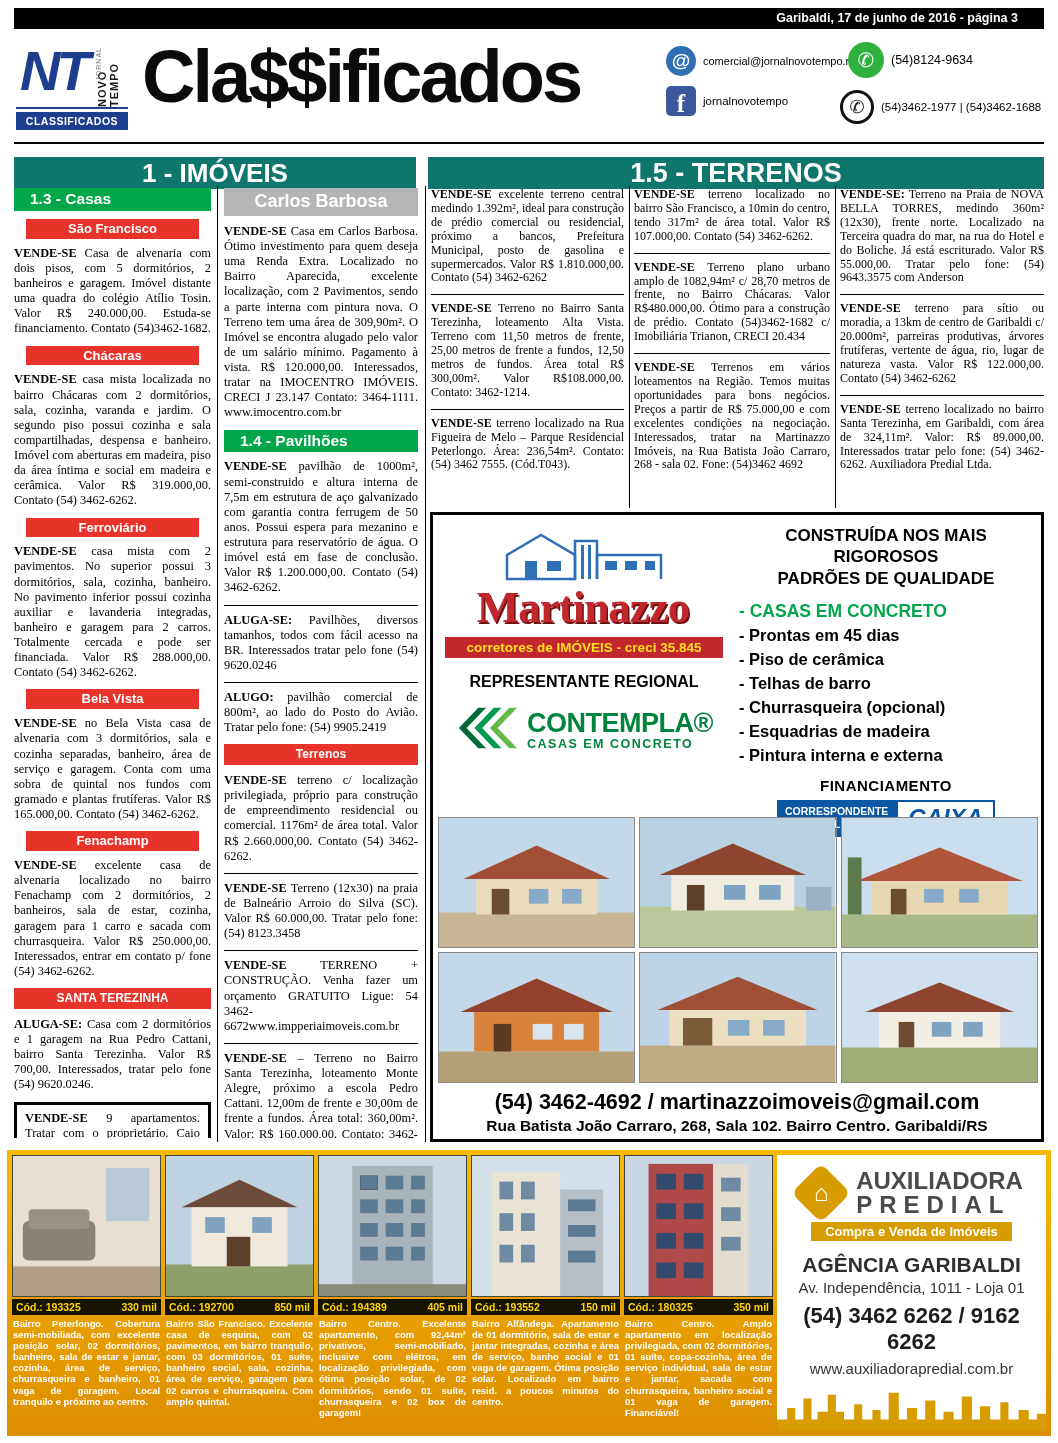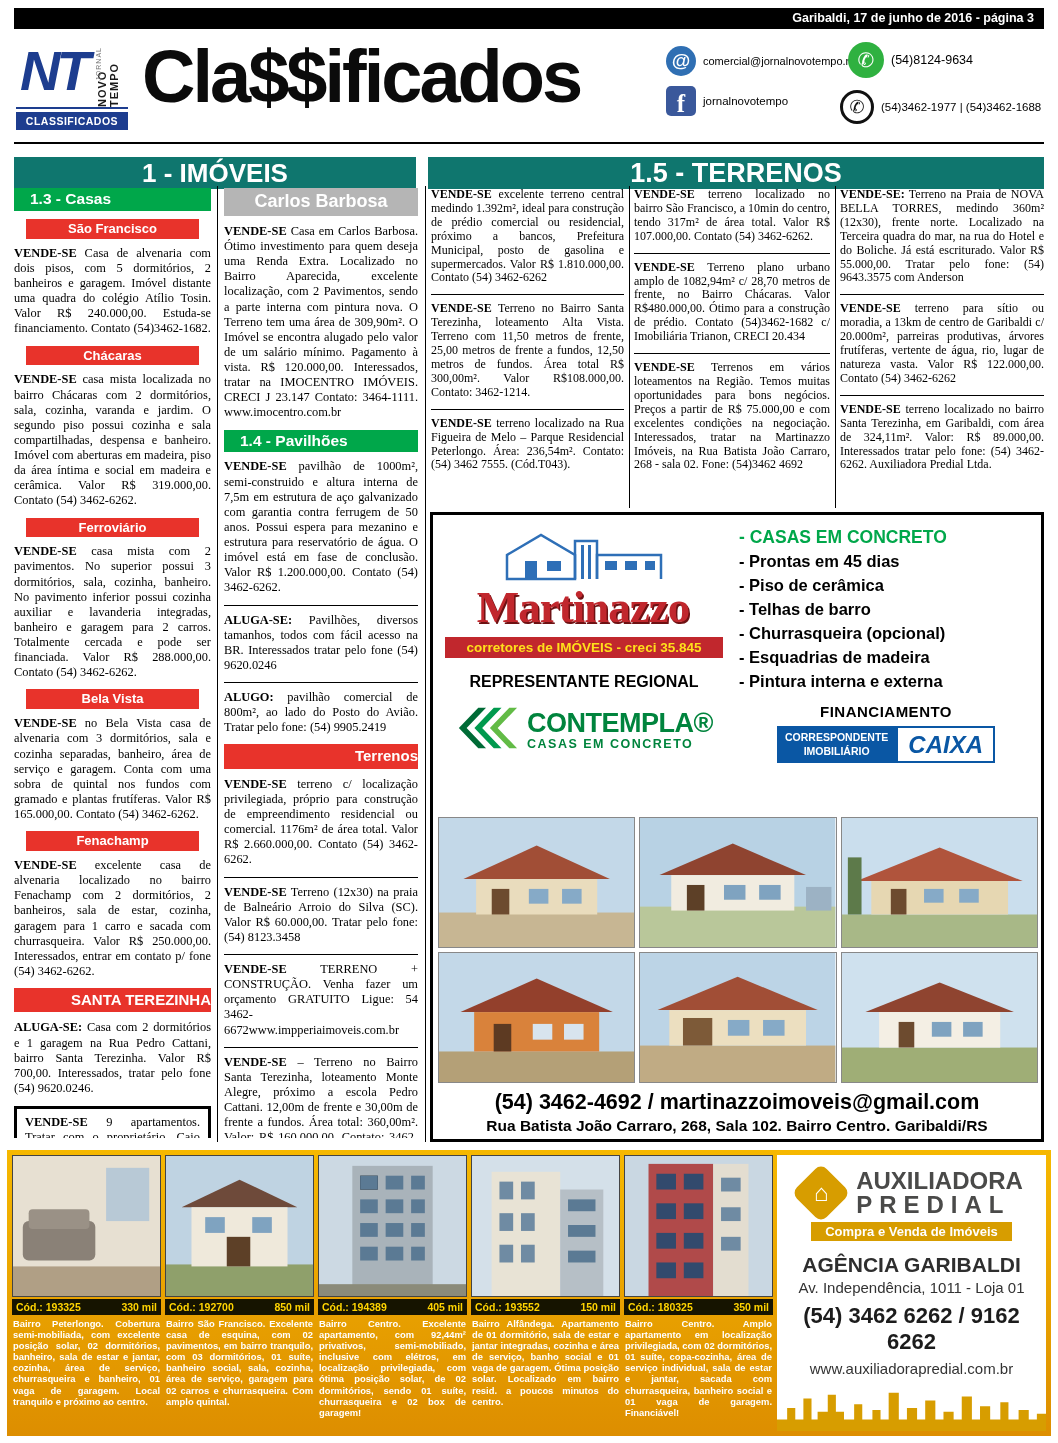--- a/index.html
+++ b/index.html
@@ -3,21 +3,21 @@
 <meta charset="utf-8">
 <style>
   *{margin:0;padding:0;box-sizing:border-box;}
   html,body{background:#9a9a9a;}
   .page{position:relative;width:1058px;height:1443px;background:#fff;margin:0 auto;
         font-family:"Liberation Serif",serif;color:#000;overflow:hidden;}
 
   
   .topbar{position:absolute;left:14px;top:8px;width:1030px;height:21px;background:#000;color:#fff;
           font-family:"Liberation Sans",sans-serif;font-weight:bold;font-size:12.5px;line-height:21px;
-          text-align:right;padding-right:10px;}
+          text-align:right;padding-right:26px;}
 
   
   .nt-logo{position:absolute;left:16px;top:33px;width:112px;}
   .nt-mark{position:relative;height:76px;border-bottom:2px solid #1d3d8f;}
   .nt-letters{font-family:"Liberation Sans",sans-serif;font-weight:bold;font-style:italic;font-size:56px;
               color:#1d3d8f;line-height:76px;letter-spacing:-4px;padding-left:4px;display:block;}
   .nt-vert{position:absolute;right:8px;top:0;writing-mode:vertical-rl;transform:rotate(180deg);
            font-family:"Liberation Sans",sans-serif;font-weight:bold;font-size:11px;color:#1a1a1a;letter-spacing:1px;}
   .nt-vert2{position:absolute;right:26px;top:14px;writing-mode:vertical-rl;transform:rotate(180deg);
             font-family:"Liberation Sans",sans-serif;font-size:7px;color:#777;letter-spacing:1px;}
@@ -59,21 +59,21 @@
   #col3{left:431px;width:193px;height:320px;overflow:hidden;font-size:12px;line-height:1.16;}
   #col4{left:634px;width:196px;height:320px;overflow:hidden;font-size:12px;line-height:1.16;}
   #col5{left:840px;width:204px;height:328px;overflow:hidden;font-size:12px;line-height:1.16;}
   .ad{margin-bottom:9px;}
   .ruled .ad + .ad{border-top:1px solid #000;padding-top:7px;}
   .h-green{background:#00a74a;color:#fff;font-family:"Liberation Sans",sans-serif;font-weight:bold;
            font-size:15.5px;padding:2px 16px;margin-bottom:7px;}
   .h-red{background:#e8332b;color:#fff;font-family:"Liberation Sans",sans-serif;font-weight:bold;
          font-size:13px;text-align:center;padding:2px 0;margin:8px 12px 7px;}
   .h-red-wide{background:#e8332b;color:#fff;font-family:"Liberation Sans",sans-serif;font-weight:bold;
-         font-size:15px;text-align:right;padding:3px 0;margin:5px 0 8px;}
+         font-size:12px;text-align:center;padding:3px 0;margin:5px 0 8px;}
   .h-gray{background:#b5b5b5;color:#fff;font-family:"Liberation Sans",sans-serif;font-weight:bold;
           font-size:18px;text-align:center;padding:3px 0;margin-bottom:8px;}
   .boxed{border:3px solid #000;padding:6px 8px;margin-top:10px;}
 
   .vrule{position:absolute;border-left:1.5px solid #000;}
   #vr1{left:217px;top:186px;height:956px;}
   #vr2{left:425px;top:186px;height:956px;}
   #vr3{left:629px;top:186px;height:322px;}
   #vr4{left:835px;top:186px;height:322px;}
 
@@ -269,20 +269,24 @@
           <path d="M56 2 L36 23 L56 44 H64 L44 23 L64 2 Z" fill="#62bb46"></path>
         </svg>
       </span>
       <span class="contempla-text">
         <div class="name">CONTEMPLA®</div>
         <div class="sub">CASAS EM CONCRETO</div>
       </span>
     </div>
 
     <div class="mart-right">
+      <div class="quality">
+        <div>CONSTRUÍDA NOS MAIS RIGOROSOS</div>
+        <div>PADRÕES DE QUALIDADE</div>
+      </div>
       <div class="features">
         <div>- CASAS EM CONCRETO</div>
         <div>- Prontas em 45 dias</div>
         <div>- Piso de cerâmica</div>
         <div>- Telhas de barro</div>
         <div>- Churrasqueira (opcional)</div>
         <div>- Esquadrias de madeira</div>
         <div>- Pintura interna e externa</div>
       </div>
       <div class="fin">FINANCIAMENTO</div>

